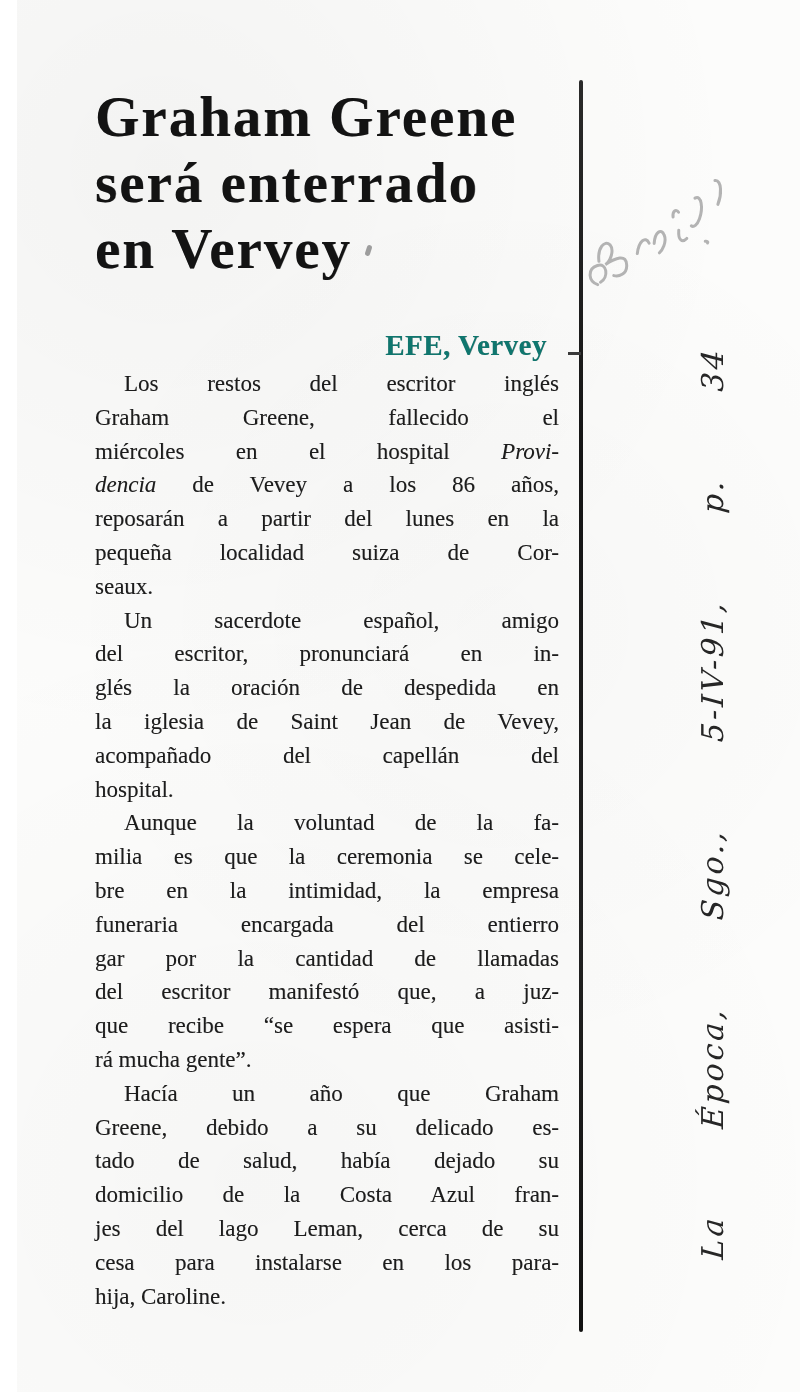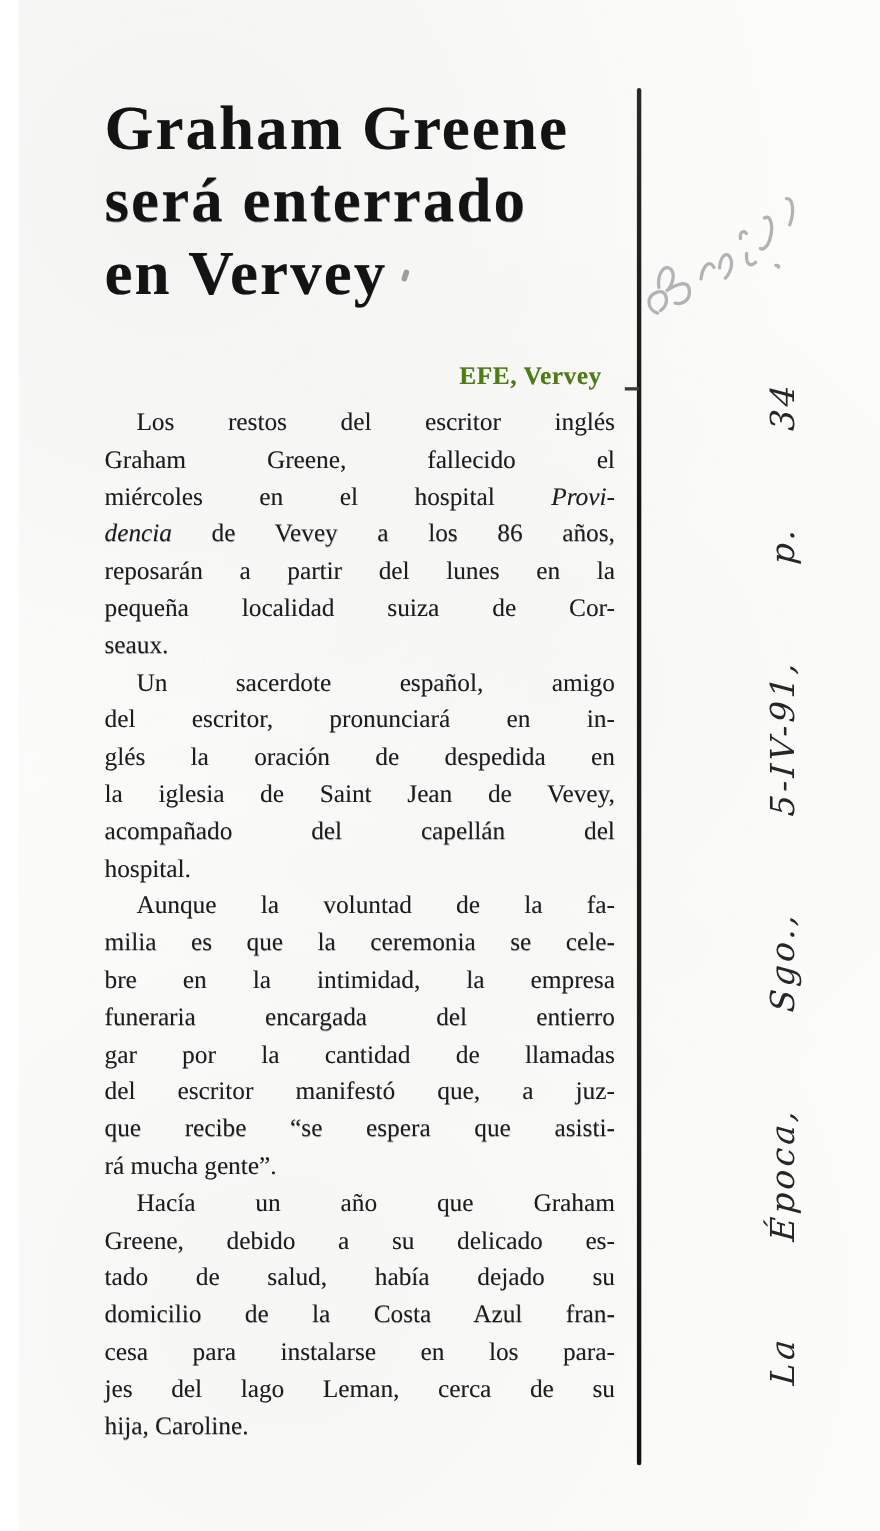--- a/index.html
+++ b/index.html
@@ -18,21 +18,21 @@
       radial-gradient(circle at 30% 85%, rgba(0,0,0,0.025), transparent 45%);
   }
   .headline { position:absolute; left:78px; top:84px; width:490px; }
   .hline {
     font-weight:bold; font-size:57px; line-height:66px; letter-spacing:2px;
     color:#131313; white-space:nowrap;
     text-shadow:0.4px 0.4px 0 rgba(10,10,10,0.45);
   }
   .byline {
     position:absolute; left:78px; top:329px; width:452px;
-    text-align:right; font-weight:bold; font-size:23px; color:#4d7c0f;
+    text-align:right; font-weight:bold; font-size:29px; color:#0f766e;
     letter-spacing:0.5px; text-shadow:0.3px 0.3px 0 rgba(10,10,10,0.35);
   }
   .body-col {
     position:absolute; left:78px; top:367px; width:464px;
     font-size:23px; line-height:33.8px; color:#1c1c1c;
     text-shadow:0.3px 0.3px 0 rgba(10,10,10,0.3);
   }
   .bline { text-align:justify; text-align-last:justify; }
   .bline.lastline { text-align-last:left; }
   .bline.first { text-indent:29px; }
@@ -101,22 +101,22 @@
         <div class="bline">gar por la cantidad de llamadas</div>
         <div class="bline">del escritor manifestó que, a juz-</div>
         <div class="bline">que recibe “se espera que asisti-</div>
         <div class="bline lastline">rá mucha gente”.</div>
       </div>
       <div>
         <div class="bline first">Hacía un año que Graham</div>
         <div class="bline">Greene, debido a su delicado es-</div>
         <div class="bline">tado de salud, había dejado su</div>
         <div class="bline">domicilio de la Costa Azul fran-</div>
+        <div class="bline">jes del lago Leman, cerca de su</div>
         <div class="bline">cesa para instalarse en los para-</div>
-        <div class="bline">jes del lago Leman, cerca de su</div>
         <div class="bline lastline">hija, Caroline.</div>
       </div>
     </div>
 
   <div class="vrule"></div>
   <div class="rule-tick"></div>
 
   <svg class="pencil" viewBox="0 0 172 138" fill="none" stroke="#b3b3b3" stroke-width="3" stroke-linecap="round" aria-label="(faint illegible pencil scribble)">
     <path d="M12 120 c-9 -4 -9 -17 2 -19 c10 -2 10 13 1 17"></path>
     <path d="M16 97 c0 -13 8 -21 13 -15 c4 6 -2 17 -7 19 c10 -5 23 -9 21 4 c-1 8 -9 10 -14 8"></path>

